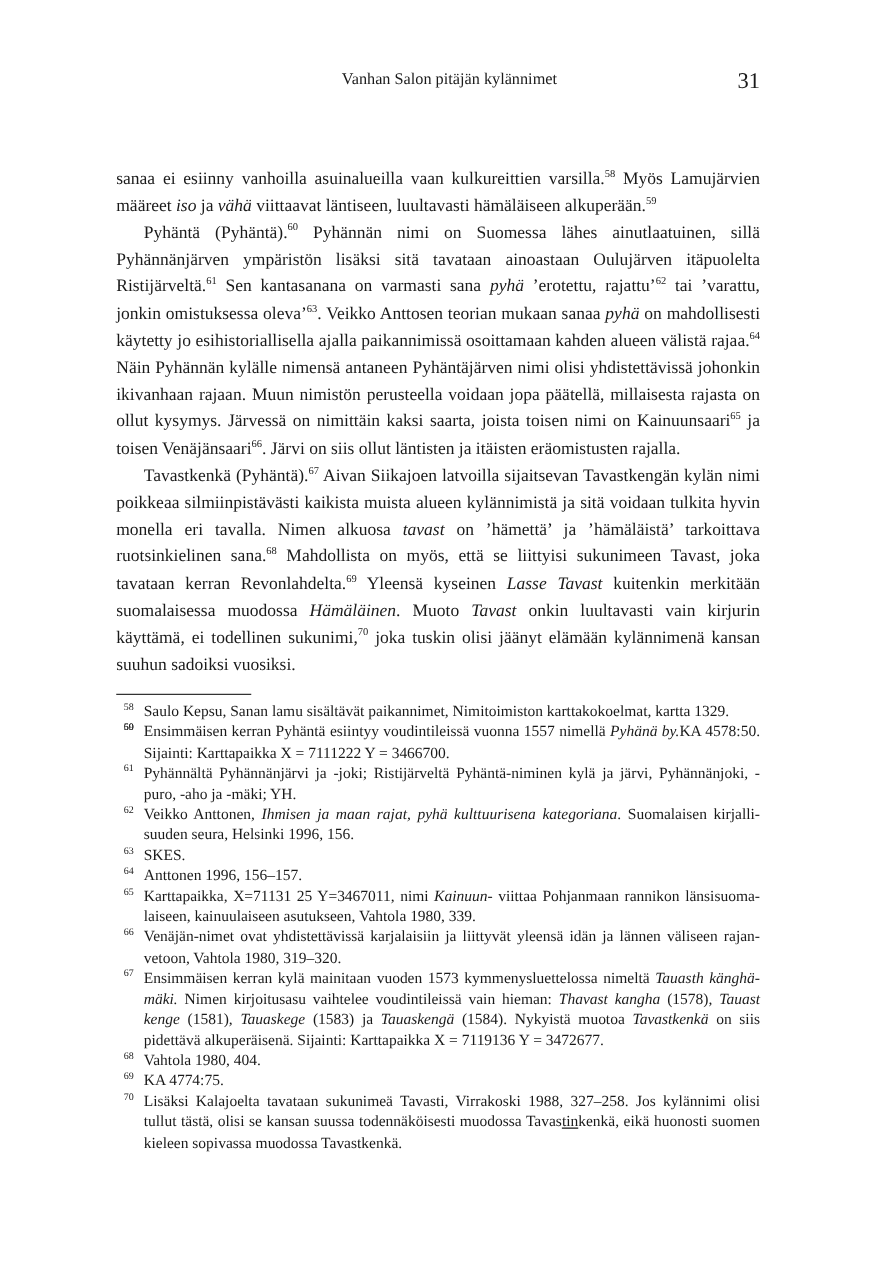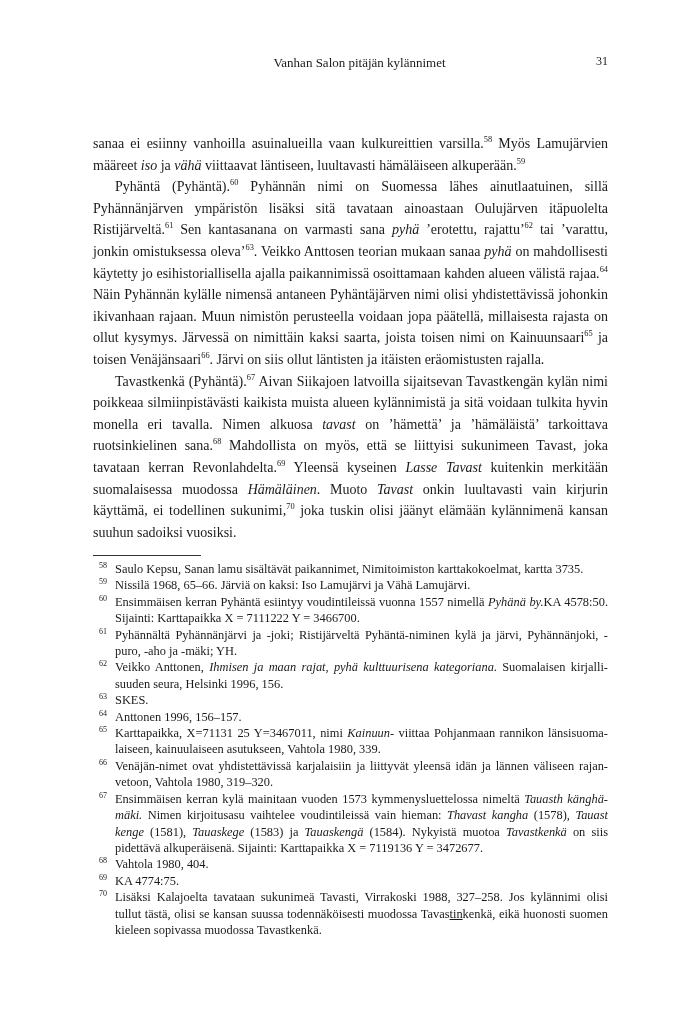--- a/index.html
+++ b/index.html
@@ -1,20 +1,20 @@
 <!DOCTYPE html>
 <html><head>
 <meta charset="utf-8">
 <style>
   html, body { margin: 0; padding: 0; background: #ffffff; }
   body { width: 700px; height: 1014px; position: relative; overflow: hidden; color: #1a1a1a; font-family: "Liberation Serif", "DejaVu Serif", serif; }
   .page { position: absolute; left: 0; top: 0; width: 700px; height: 1014px; }
   .running-head { position: absolute; top: 55px; left: 93px; width: 515px; height: 20px; font-size: 13px; }
   .running-title { position: absolute; left: 18px; right: 0; text-align: center; top: 0; }
-  .page-number { position: absolute; right: 0; top: -1px; font-size: 12px; }
+  .page-number { position: absolute; right: 0; top: -1px; font-size: 18px; }
   .body { position: absolute; left: 93px; top: 133px; width: 515px; font-size: 14px; line-height: 21.6px; text-align: justify; hyphens: manual; }
   .body p { margin: 0; }
   .body p.indent { text-indent: 22px; }
   .body sup, .fn sup { font-size: 0.6em; line-height: 0; vertical-align: super; }
   .fn-rule { position: absolute; left: 93px; top: 555px; width: 108px; height: 0; border-top: 1px solid #333; }
   .footnotes { position: absolute; left: 93px; top: 561px; width: 515px; font-size: 12.4px; line-height: 16.4px; }
   .fn { position: relative; padding-left: 22px; text-align: justify; }
   .fn-num { position: absolute; left: 6px; top: 0; font-size: 8px; line-height: 10px; }
   i { font-style: italic; }
   b { font-weight: normal; }
@@ -31,22 +31,22 @@
 
   <div class="body" id="body-text">
       <p class=""><span>sanaa ei esiinny vanhoilla asuinalueilla vaan kulkureittien varsilla.</span><sup>58</sup><span> Myös Lamujär­vien määreet </span><i>iso</i><span> ja </span><i>vähä</i><span> viittaavat läntiseen, luultavasti hämäläiseen alkuperään.</span><sup>59</sup></p>
       <p class="indent"><b>Pyhäntä</b><span> (Pyhäntä).</span><sup>60</sup><span> Pyhännän nimi on Suomessa lähes ainutlaatuinen, sillä Pyhännänjärven ympäristön lisäksi sitä tavataan ainoastaan Oulujärven itäpuolelta Ristijärveltä.</span><sup>61</sup><span> Sen kantasanana on varmasti sana </span><i>pyhä</i><span> ’erotettu, rajattu’</span><sup>62</sup><span> tai ’va­rattu, jonkin omistuksessa oleva’</span><sup>63</sup><span>. Veikko Anttosen teorian mukaan sanaa </span><i>pyhä</i><span> on mahdollisesti käytetty jo esihistoriallisella ajalla paikannimissä osoittamaan kahden alueen välistä rajaa.</span><sup>64</sup><span> Näin Pyhännän kylälle nimensä antaneen Pyhäntäjärven nimi olisi yhdistettävissä johonkin ikivanhaan rajaan. Muun nimistön perusteella voidaan jopa päätellä, millaisesta rajasta on ollut kysymys. Järvessä on nimittäin kaksi saarta, joista toisen nimi on Kainuunsaari</span><sup>65</sup><span> ja toisen Venäjänsaari</span><sup>66</sup><span>. Järvi on siis ollut läntis­ten ja itäisten eräomistusten rajalla.</span></p>
       <p class="indent"><b>Tavastkenkä</b><span> (Pyhäntä).</span><sup>67</sup><span> Aivan Siikajoen latvoilla sijaitsevan Tavastkengän kylän nimi poikkeaa silmiinpistävästi kaikista muista alueen kylännimistä ja sitä voidaan  tulkita hyvin monella eri tavalla. Nimen alkuosa </span><i>tavast</i><span> on ’hämettä’ ja ’hämäläistä’ tarkoittava ruotsinkielinen sana.</span><sup>68</sup><span> Mahdollista on myös, että se liittyisi sukunimeen Tavast, joka tavataan kerran Revonlahdelta.</span><sup>69</sup><span> Yleensä kyseinen </span><i>Lasse Tavast</i><span> kuitenkin merkitään suomalaisessa muodossa </span><i>Hämäläinen</i><span>. Muoto </span><i>Tavast</i><span> on­kin luultavasti vain kirjurin käyttämä, ei todellinen sukunimi,</span><sup>70</sup><span> joka tuskin olisi jää­nyt elämään kylännimenä kansan suuhun sadoiksi vuosiksi.</span></p>
     </div>
 
   <div class="fn-rule"></div>
 
   <div class="footnotes" id="footnotes">
-      <div class="fn"><span class="fn-num">58</span><span>Saulo Kepsu, Sanan lamu sisältävät paikannimet, Nimitoimiston karttakokoelmat, kartta 3735.</span></div>
-      <div class="fn"><span class="fn-num">59</span><span>Nissilä 1968, 65–66. Järviä on kaksi: Iso Lamujärvi ja Vähä Lamujärvi.</span></div>
+      <div class="fn"><span class="fn-num">58</span><span>Saulo Kepsu, Sanan lamu sisältävät paikannimet, Nimitoimiston karttakokoelmat, kartta 1329.</span></div>
+      <div class="fn"><span class="fn-num">59</span></div>
       <div class="fn"><span class="fn-num">60</span><span>Ensimmäisen kerran Pyhäntä esiintyy voudintileissä vuonna 1557 nimellä </span><i>Pyhänä by.</i><span>KA 4578:50. Sijainti: Karttapaikka X = 7111222 Y = 3466700.</span></div>
       <div class="fn"><span class="fn-num">61</span><span>Pyhännältä Pyhännänjärvi ja -joki; Ristijärveltä Pyhäntä-niminen kylä ja järvi, Pyhännänjoki, -puro, -aho ja -mäki; YH.</span></div>
       <div class="fn"><span class="fn-num">62</span><span>Veikko Anttonen, </span><i>Ihmisen ja maan rajat, pyhä kulttuurisena kategoriana</i><span>. Suomalaisen kirjalli­suuden seura, Helsinki 1996, 156.</span></div>
       <div class="fn"><span class="fn-num">63</span><span>SKES.</span></div>
       <div class="fn"><span class="fn-num">64</span><span>Anttonen 1996, 156–157.</span></div>
       <div class="fn"><span class="fn-num">65</span><span>Karttapaikka, X=71131 25 Y=3467011, nimi </span><i>Kainuun</i><span>- viittaa Pohjanmaan rannikon länsisuoma­laiseen, kainuulaiseen  asutukseen, Vahtola 1980, 339.</span></div>
       <div class="fn"><span class="fn-num">66</span><span>Venäjän-nimet ovat yhdistettävissä karjalaisiin ja liittyvät yleensä idän ja lännen väliseen rajan­vetoon, Vahtola 1980, 319–320.</span></div>
       <div class="fn"><span class="fn-num">67</span><span>Ensimmäisen kerran kylä mainitaan vuoden 1573 kymmenysluettelossa nimeltä </span><i>Tauasth känghä­mäki.</i><span>  Nimen kirjoitusasu vaihtelee voudintileissä vain hieman: </span><i>Thavast kangha</i><span> (1578), </span><i>Tauast kenge</i><span> (1581), </span><i>Tauaskege</i><span> (1583) ja </span><i>Tauaskengä</i><span> (1584). Nykyistä muotoa </span><i>Tavastkenkä</i><span> on siis pidettävä alkuperäisenä. Sijainti: Karttapaikka X = 7119136 Y = 3472677.</span></div>
       <div class="fn"><span class="fn-num">68</span><span>Vahtola 1980, 404.</span></div>
       <div class="fn"><span class="fn-num">69</span><span>KA 4774:75.</span></div>

